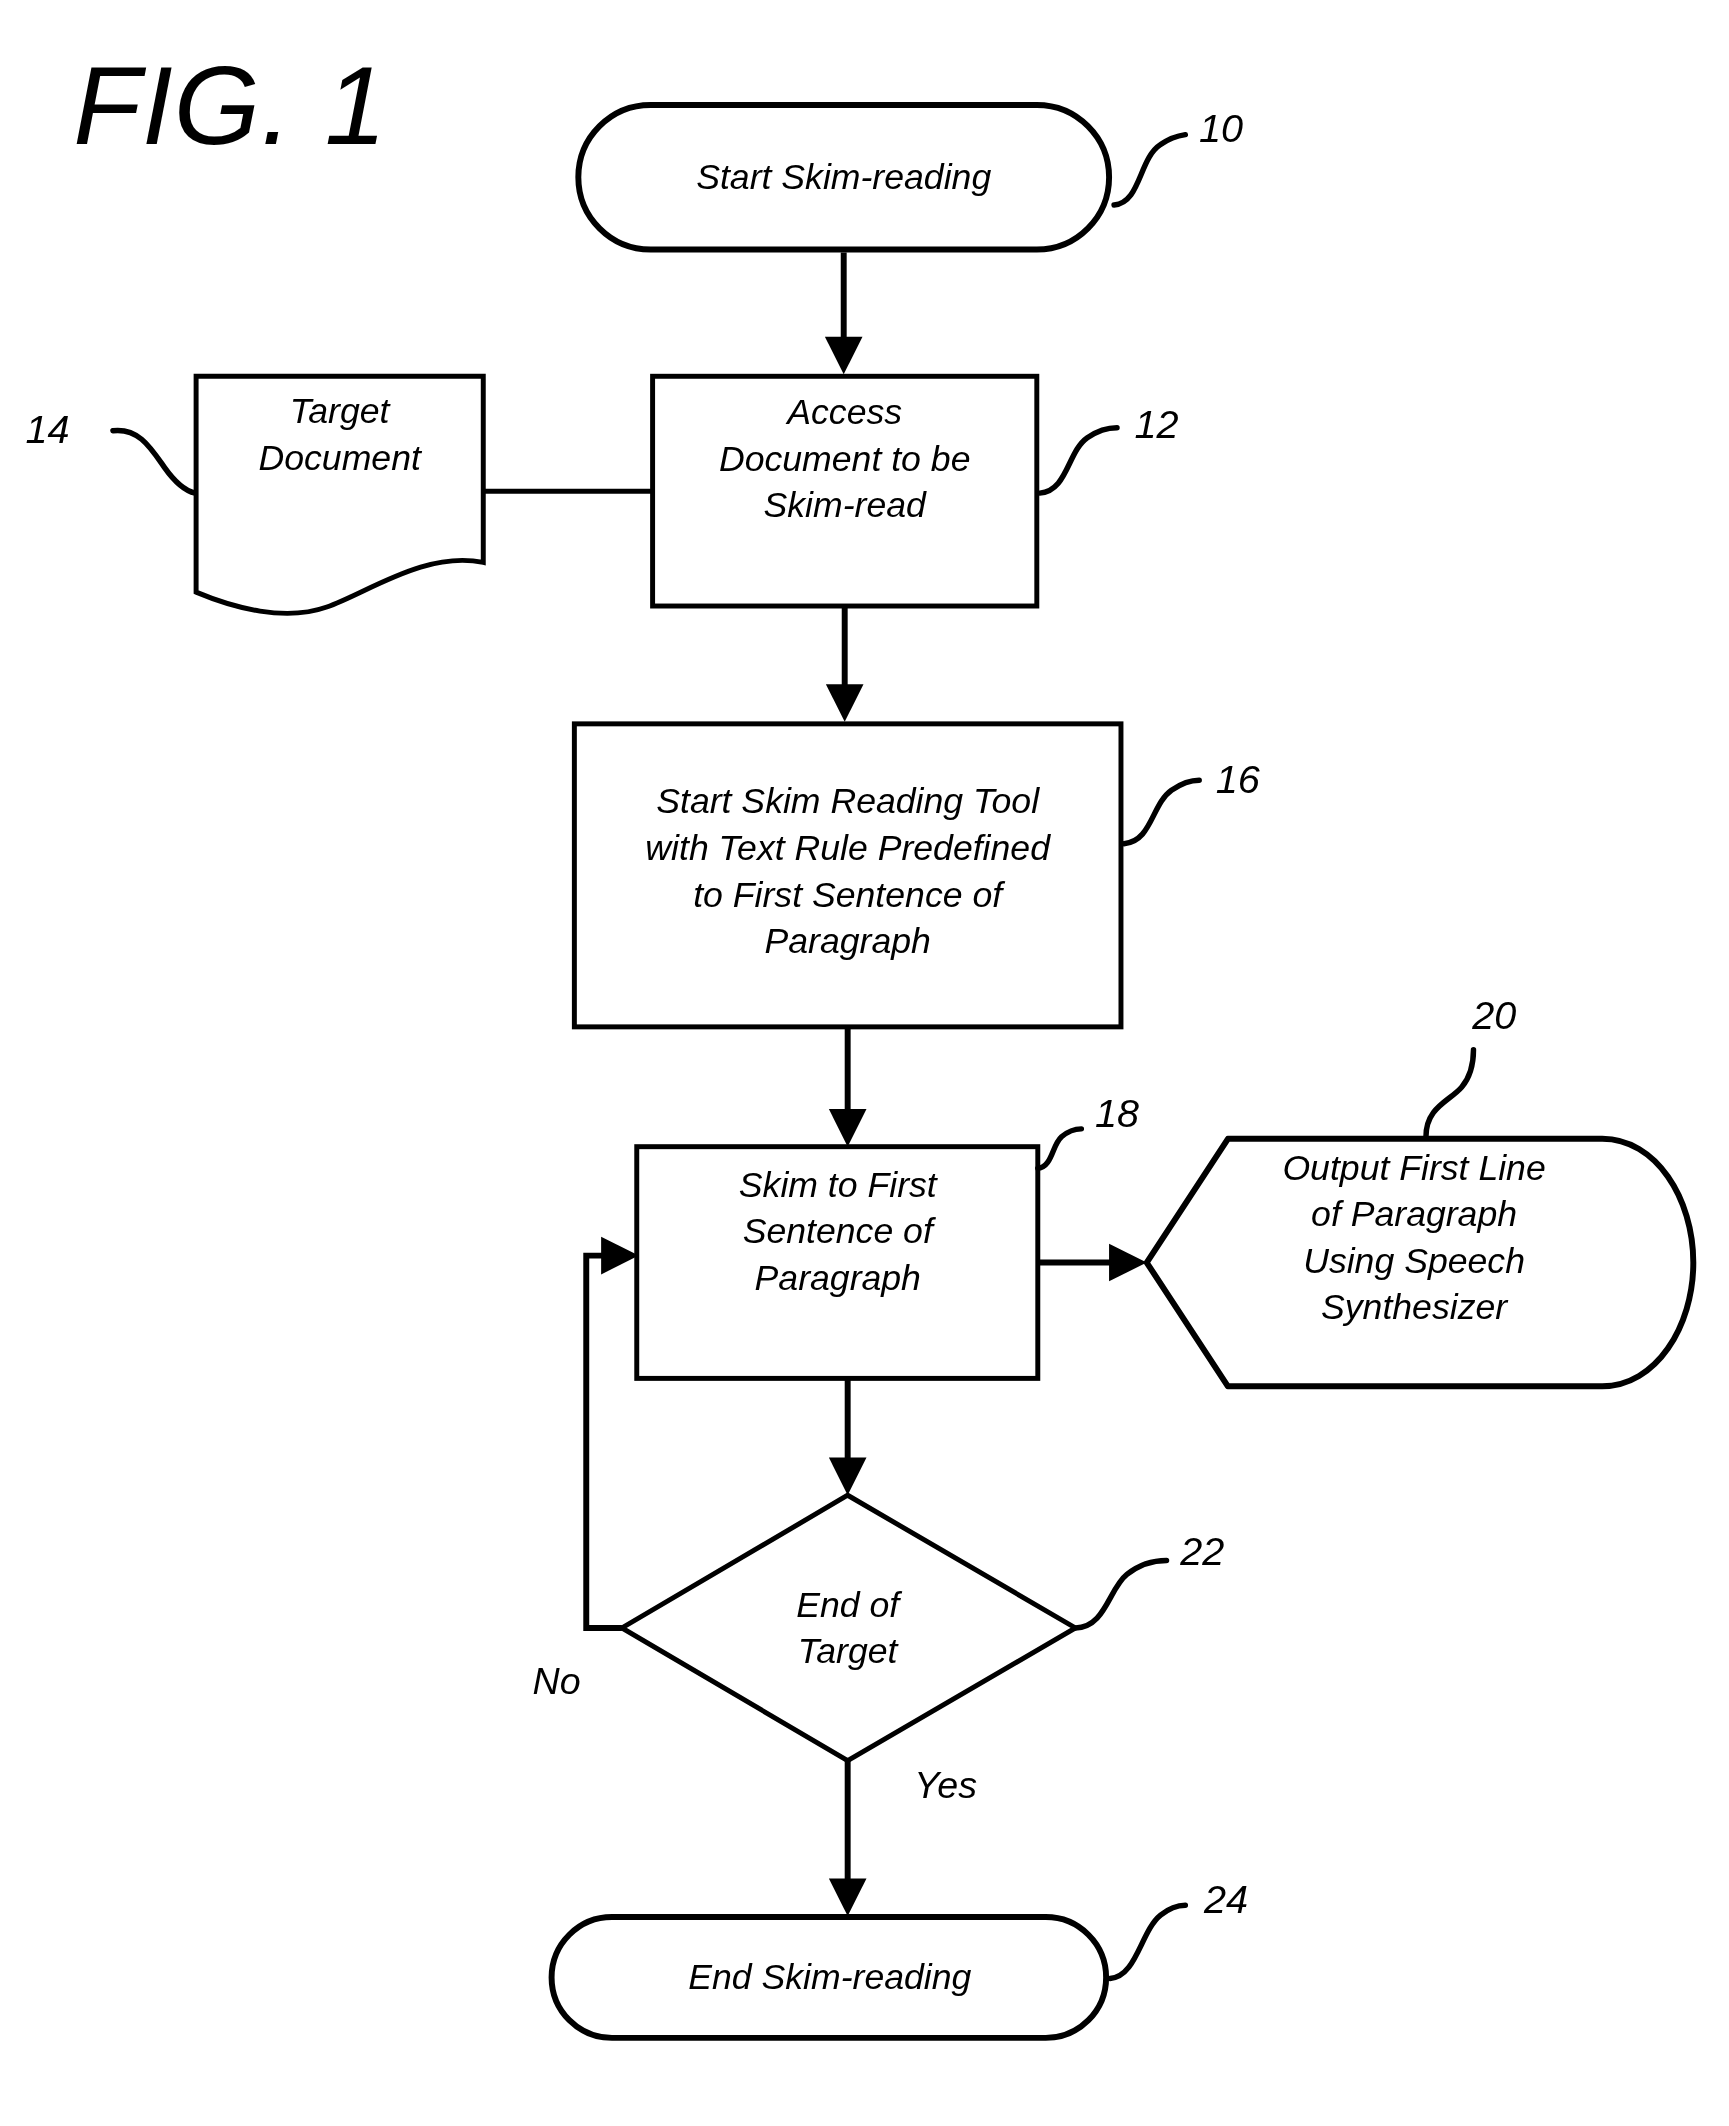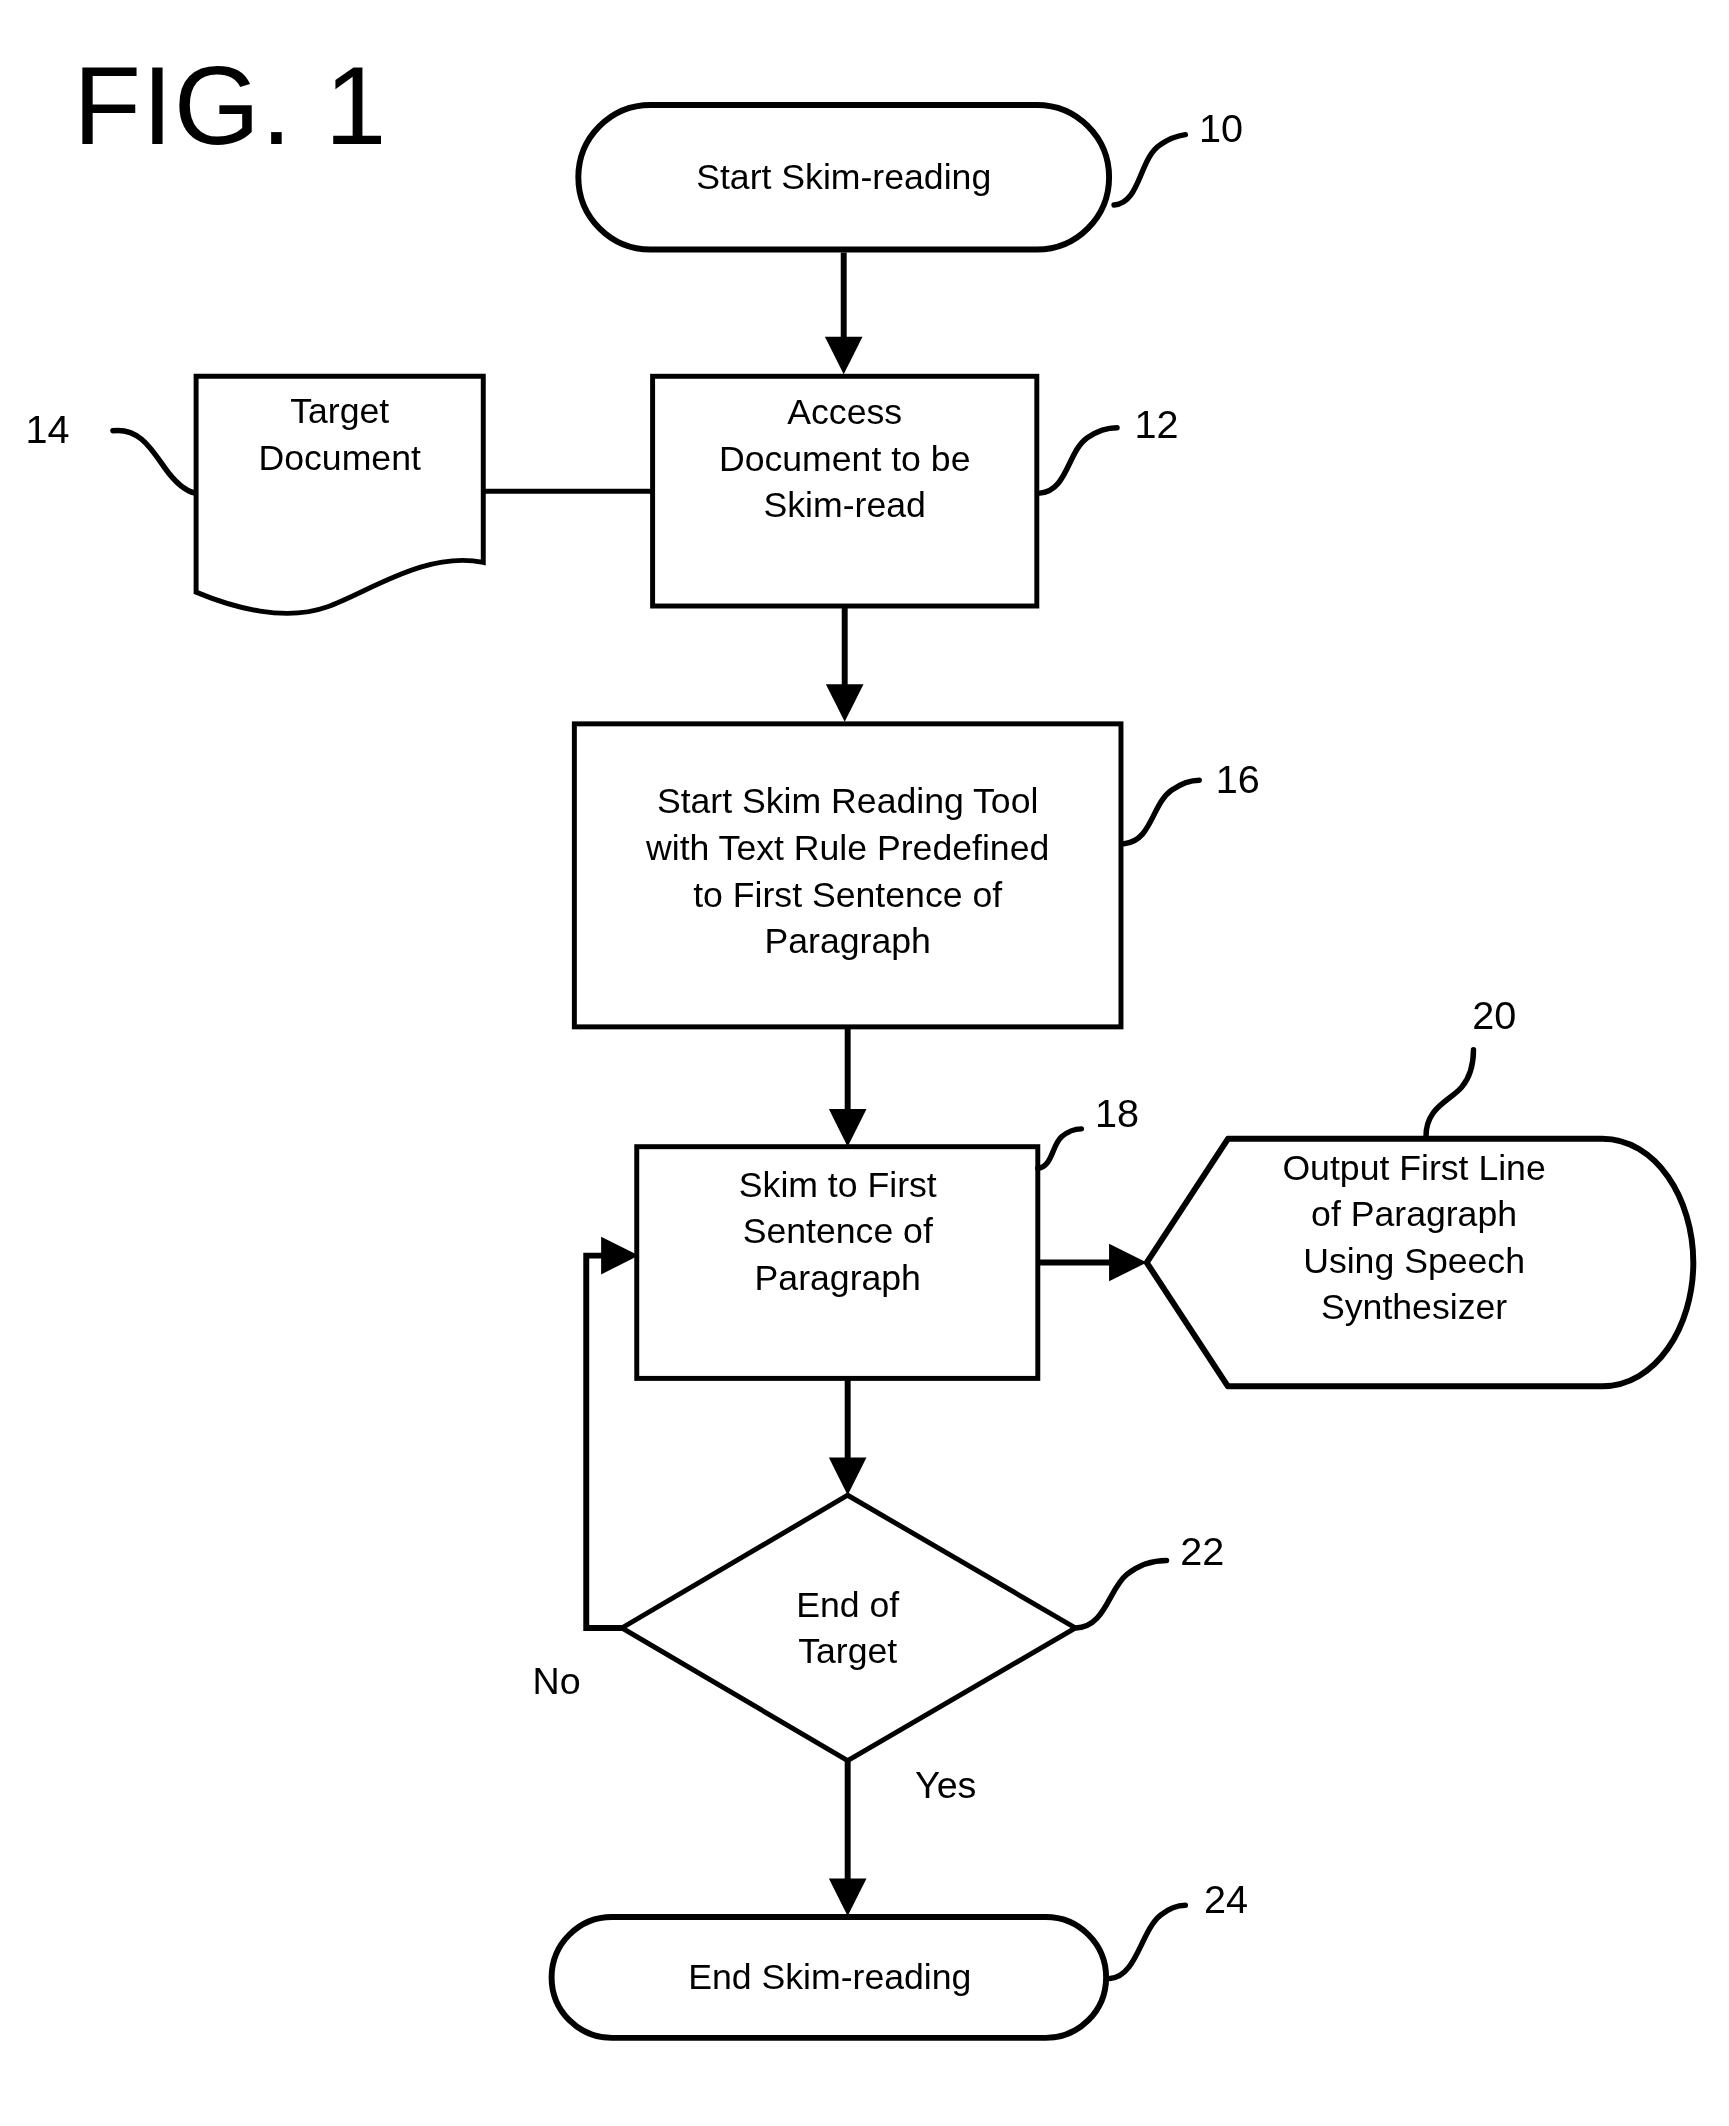--- a/index.html
+++ b/index.html
@@ -11,20 +11,21 @@
     width: 1730px;
     height: 2127px;
     font-family: "Liberation Sans", sans-serif;
     color: #000000;
     overflow: hidden;
   }
   #figure-root {
     position: relative;
     width: 1490px;
     height: 2127px;
+    font-style: italic;
   }
   svg.flow {
     display: block;
     width: 1730px;
     height: 2127px;
   }
   .shape {
     fill: #ffffff;
     stroke: #000000;
     stroke-width: 5;

